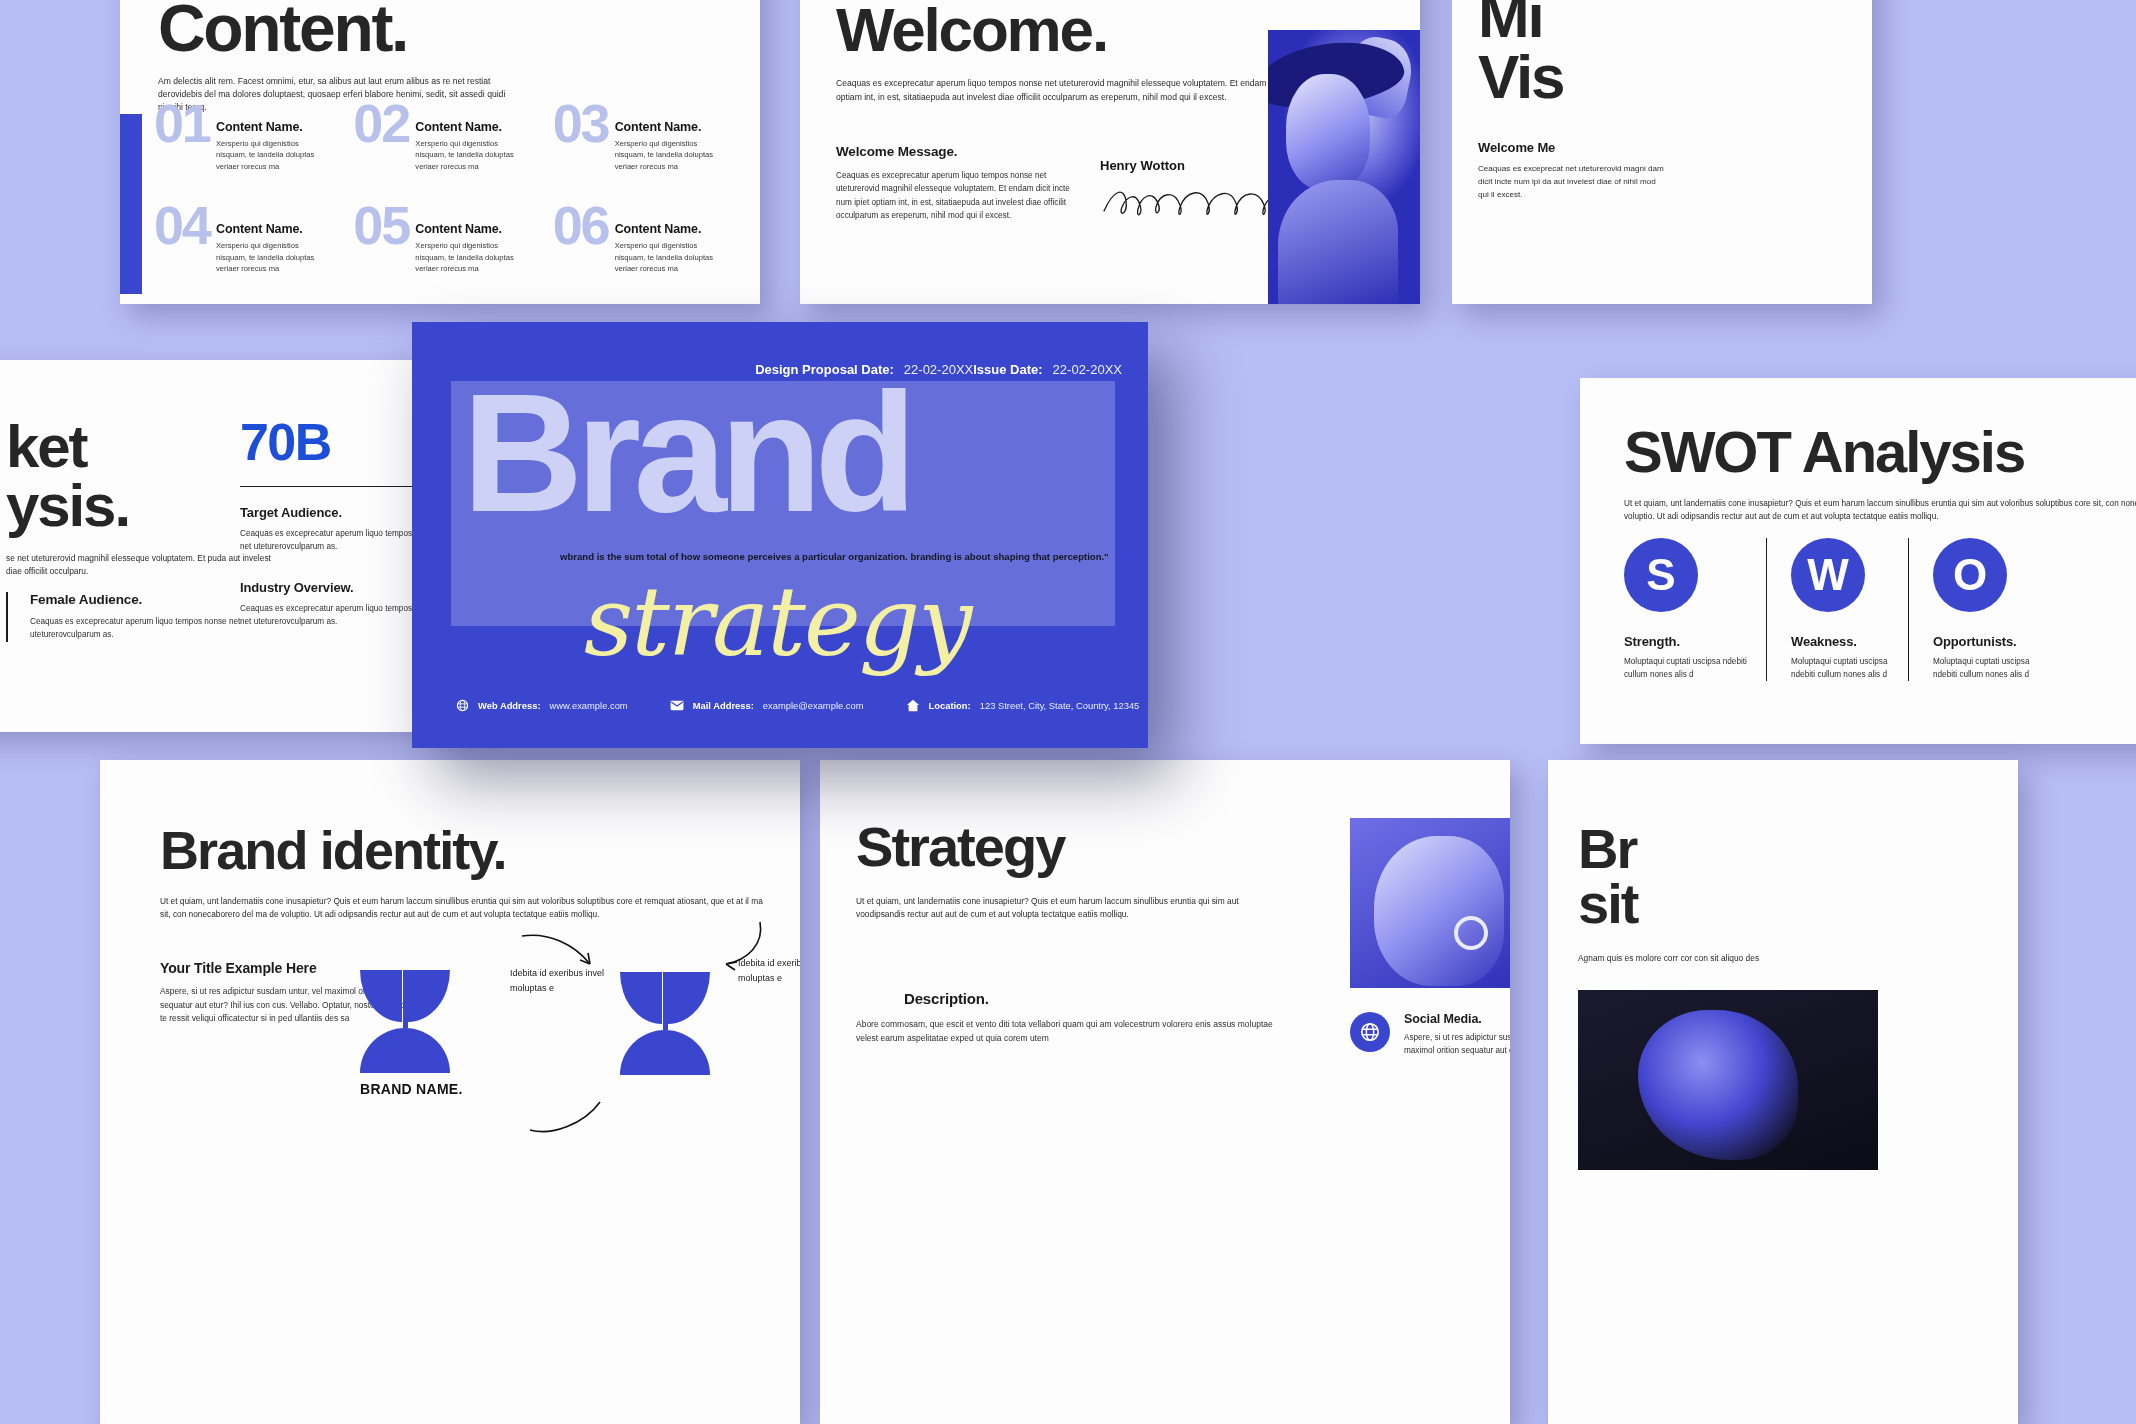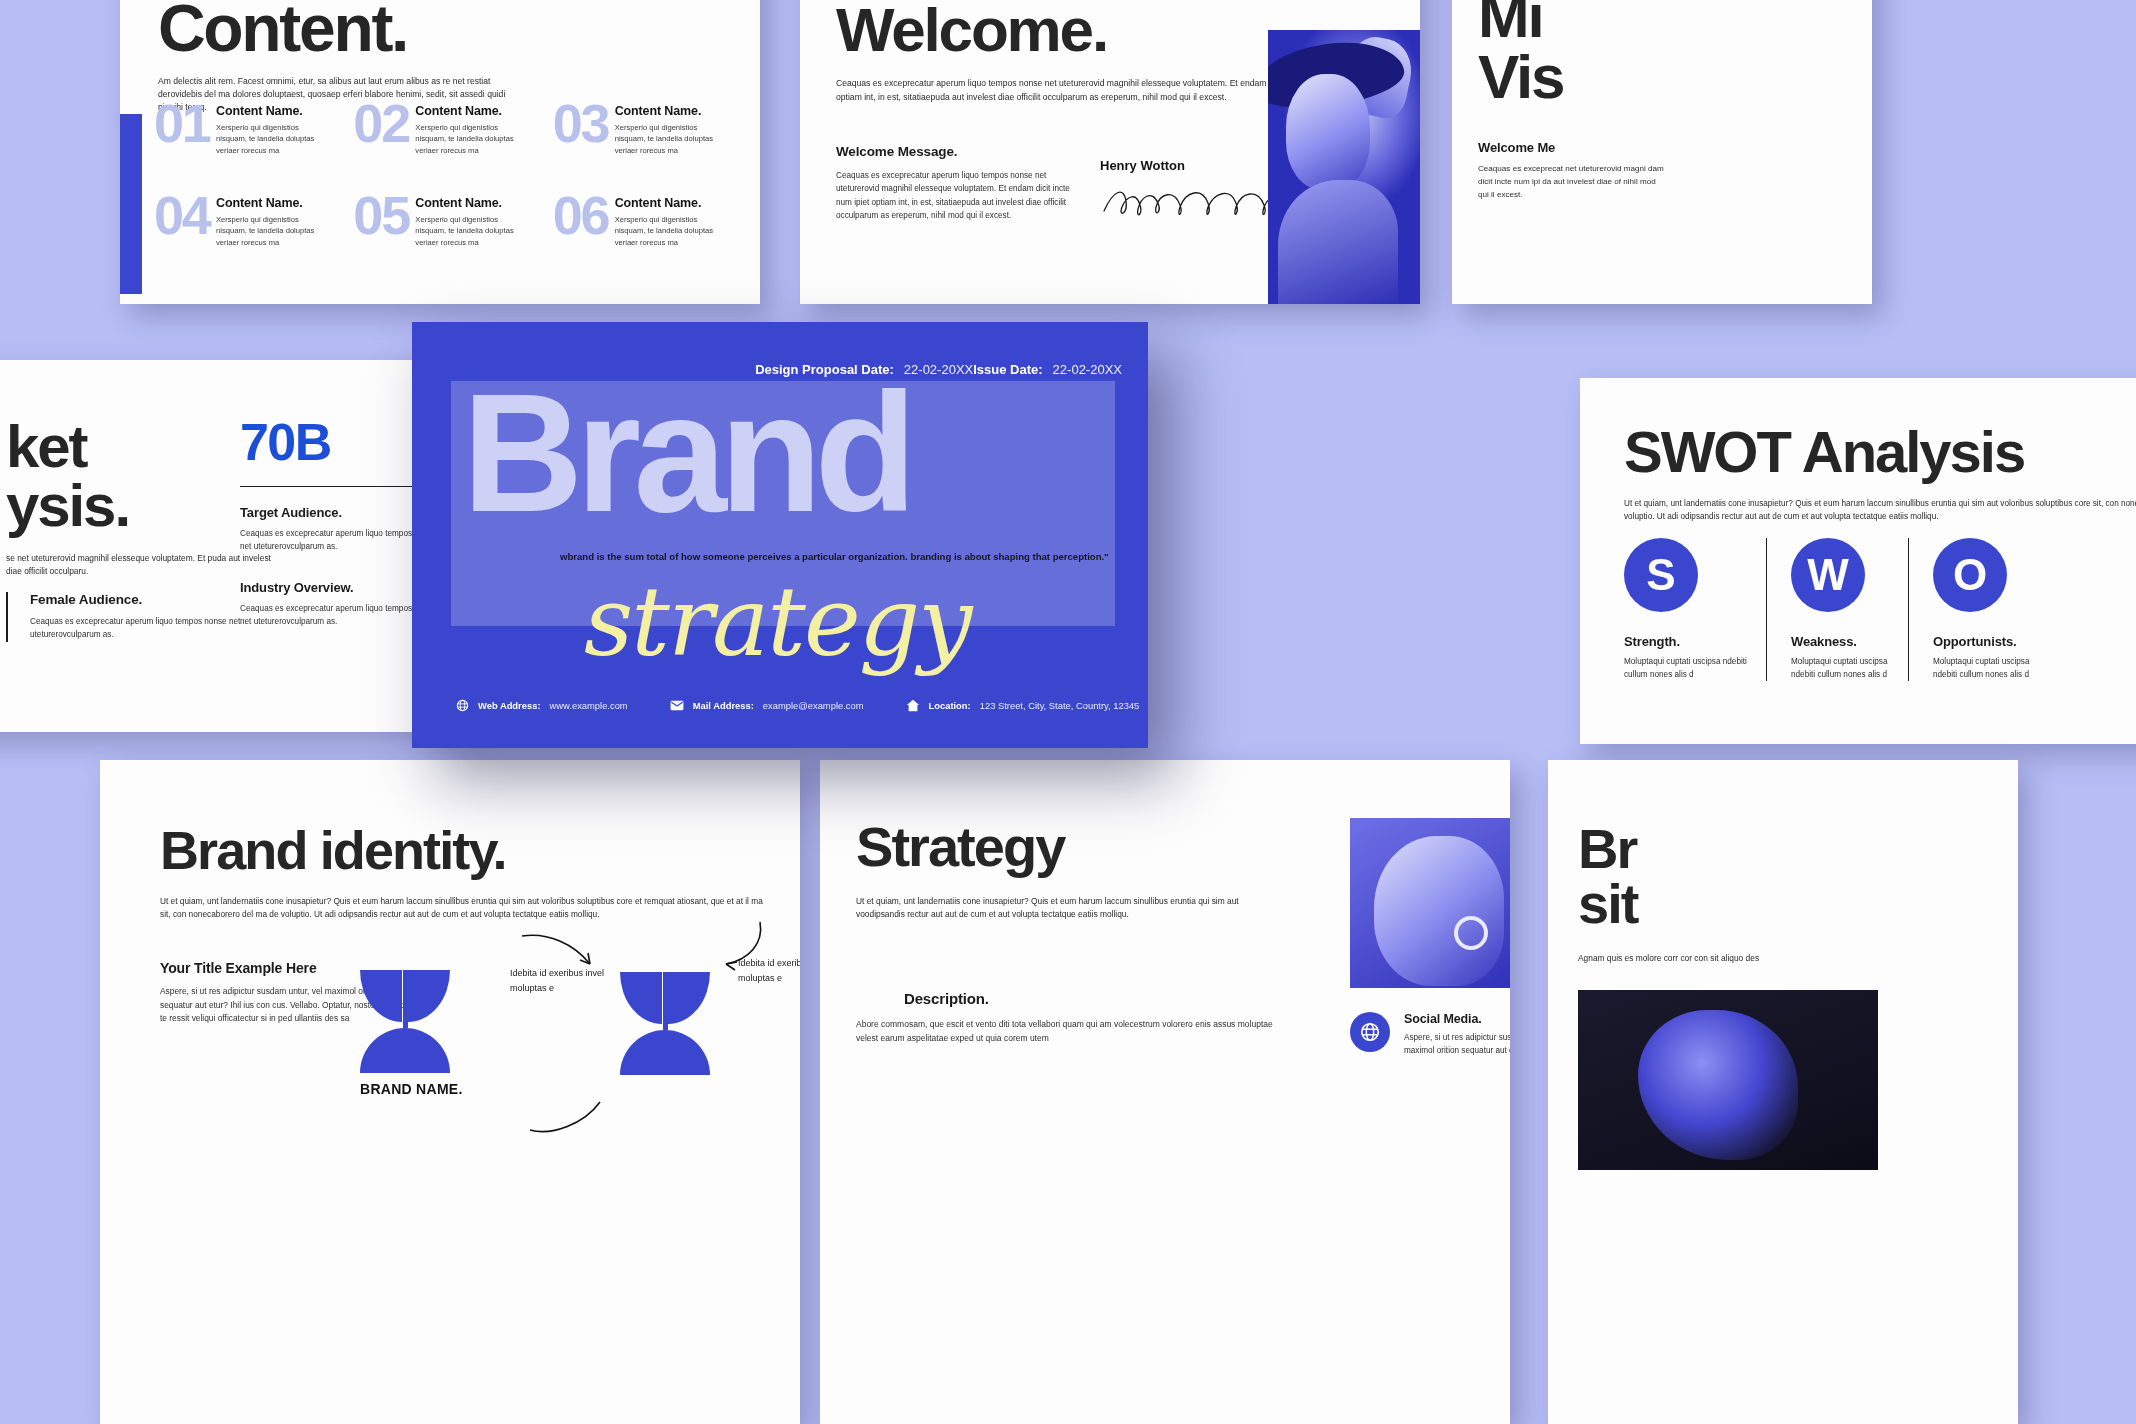--- a/index.html
+++ b/index.html
@@ -58,21 +58,21 @@
   #slide-content .lead { margin-top: 14px; width: 350px; font-size: 8.6px; line-height: 1.55; }
   .content-grid {
     position: absolute; left: 38px; top: 200px; right: 18px;
     display: grid; grid-template-columns: repeat(3, 1fr); row-gap: 34px; column-gap: 14px;
   }
   .content-item { position: relative; padding-left: 58px; min-height: 58px; }
   .content-item .num {
     position: absolute; left: -4px; top: -12px;
     font-size: 54px; font-weight: 800; color: #b8c0ec; letter-spacing: -0.04em;
   }
-  .content-item .cname { font-size: 12.5px; font-weight: 700; color: #151515; letter-spacing: -.01em;}
+  .content-item .cname { font-size: 12.5px; font-weight: 700; color: #151515; letter-spacing: -.01em; margin-top: 16px;}
   .content-item .ctext { font-size: 7.6px; line-height: 1.5; color: #3a3a3a; margin-top: 4px; width: 112px;}
 
   
   #slide-welcome { left: 800px; top: -104px; width: 620px; height: 408px; }
   #slide-welcome .inner { position: absolute; left: 36px; top: 104px; right: 24px; }
   #slide-welcome h1 { font-size: 62px; }
   #slide-welcome .lead { margin-top: 16px; font-size: 8.6px; line-height: 1.6; width: 510px;}
   #slide-welcome .wm { position: absolute; left: 36px; top: 248px; width: 240px;}
   #slide-welcome .wm .sub { font-size: 13.5px; }
   #slide-welcome .wm .body-s { font-size: 8.2px; margin-top: 10px; line-height: 1.62;}

